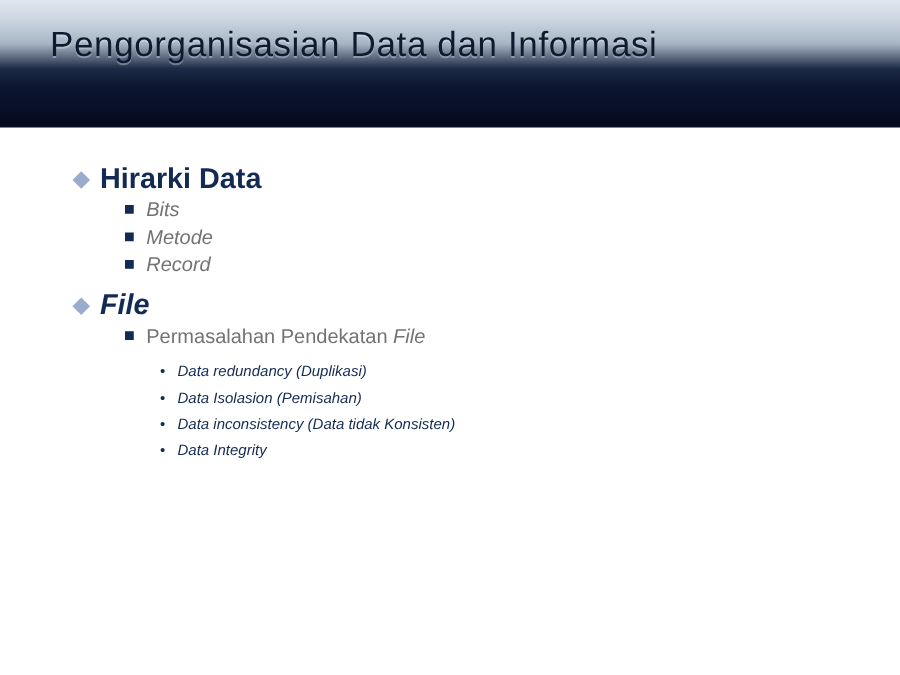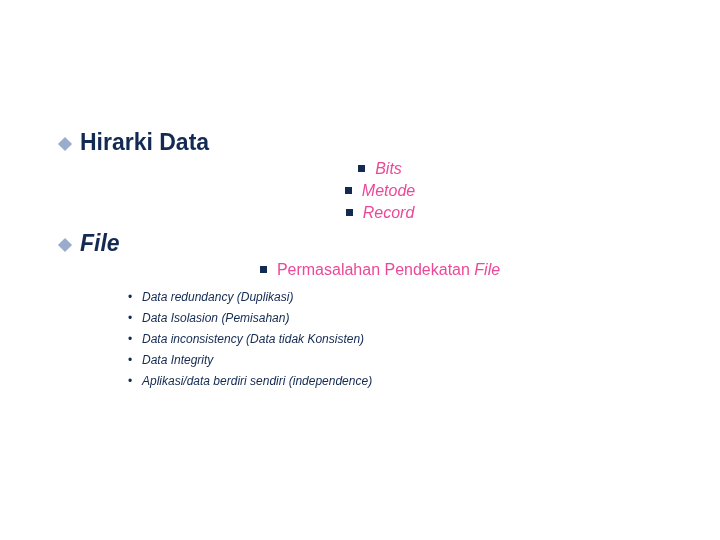--- a/index.html
+++ b/index.html
@@ -68,24 +68,23 @@
     background: #9aaccd;
     margin-right: 10px;
     vertical-align: 1px;
   }
   .lvl2-list {
     margin: 2px 0 6px 40px;
     padding: 0;
     list-style: none;
   }
   .lvl2-list li {
-    color: #ec4899;
+    color: #737373;
     font-size: 16px;
     line-height: 22px;
-    text-align: center;
   }
   .lvl2-list li::before {
     content: "";
     display: inline-block;
     width: 7px;
     height: 7px;
     background: #132a52;
     margin-right: 10px;
     vertical-align: 2px;
   }
@@ -105,20 +104,23 @@
     content: "•";
     display: inline-block;
     width: 14px;
     font-style: normal;
   }
 </style>
 </head>
 <body>
 
 <div class="slide">
+  <div class="title-band">
+    <div class="slide-title">Pengorganisasian Data dan Informasi</div>
+  </div>
 
   <div class="content">
 
     <div class="lvl1">
       <span class="diamond"></span><span>Hirarki Data</span>
     </div>
     <ul class="lvl2-list">
       <li><span class="italic">Bits</span></li>
       <li><span class="italic">Metode</span></li>
       <li><span class="italic">Record</span></li>
@@ -129,17 +131,16 @@
       <span class="diamond"></span><span class="italic">File</span>
     </div>
     <ul class="lvl2-list">
       <li><span>Permasalahan Pendekatan </span><span class="italic">File</span></li>
     </ul>
     <ul class="lvl3-list">
       <li><span>Data redundancy (Duplikasi)</span></li>
       <li><span>Data Isolasion (Pemisahan)</span></li>
       <li><span>Data inconsistency (Data tidak Konsisten)</span></li>
       <li><span>Data Integrity</span></li>
-      <li><span>Aplikasi/data berdiri sendiri (independence)</span></li>
     </ul>
 
   </div>
 </div>
 
 </body></html>

